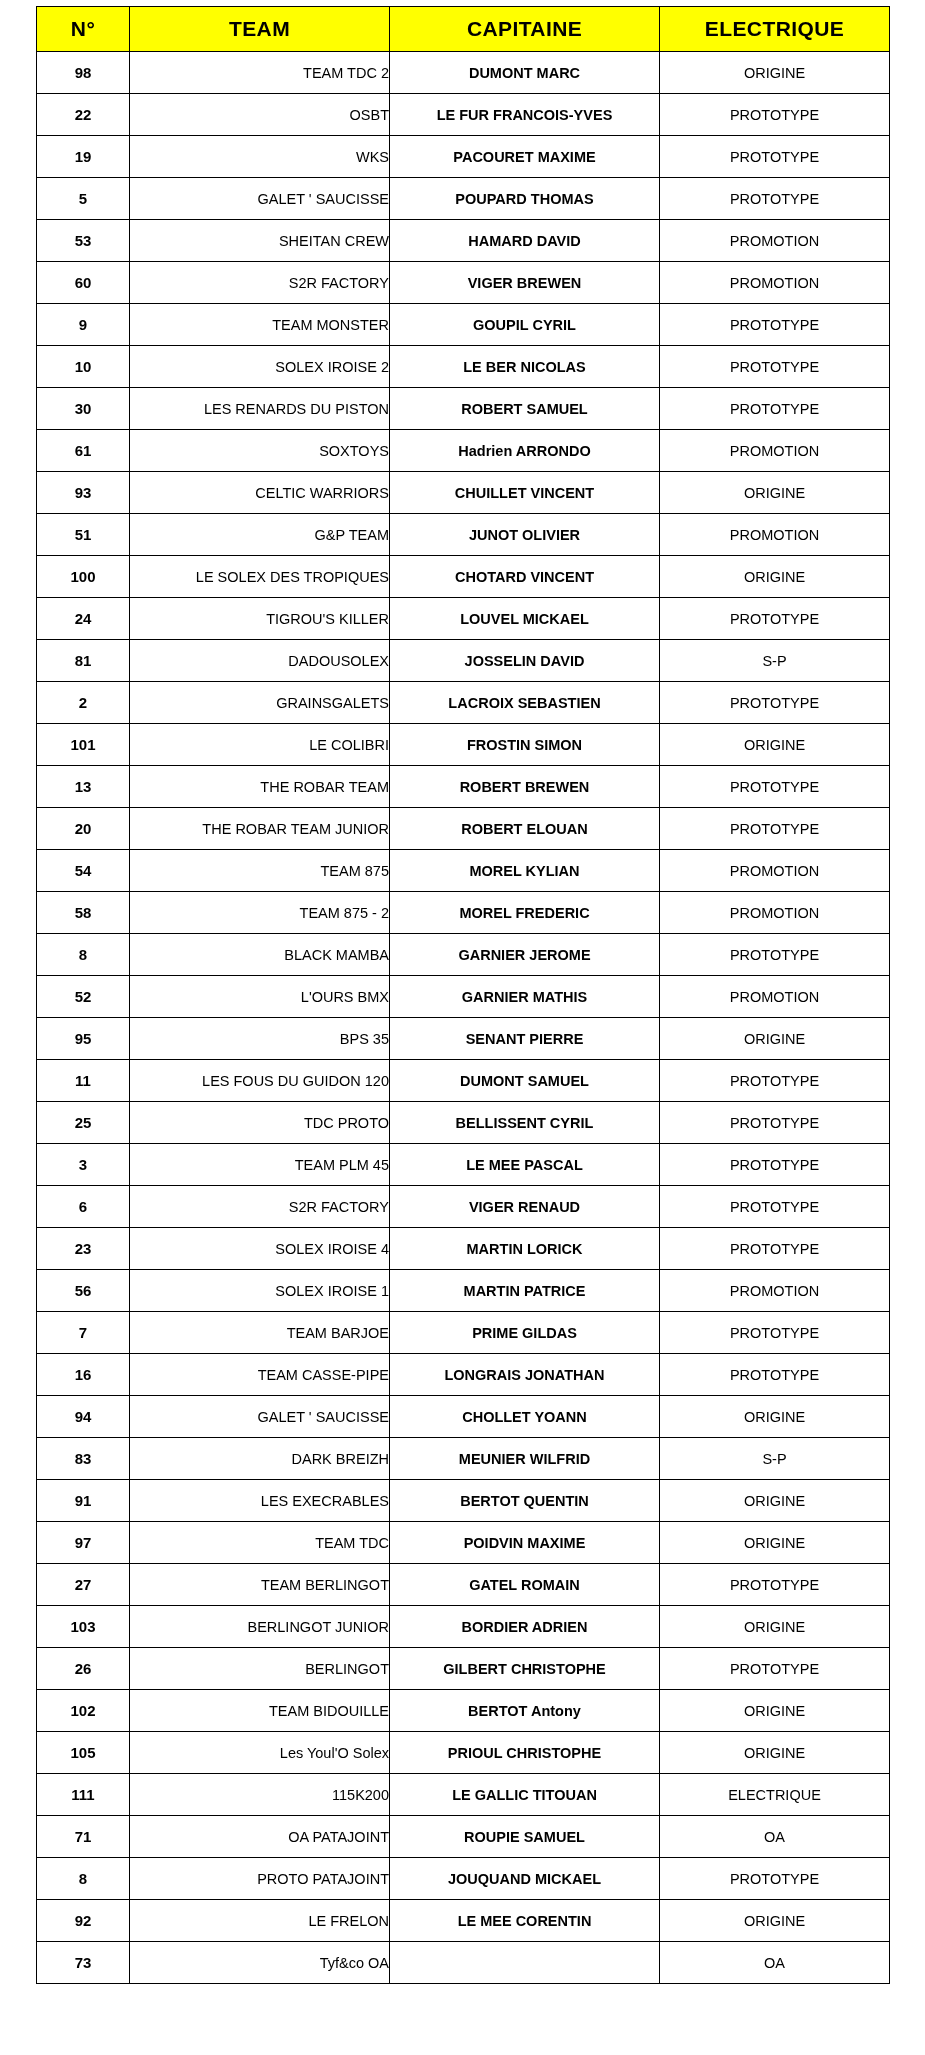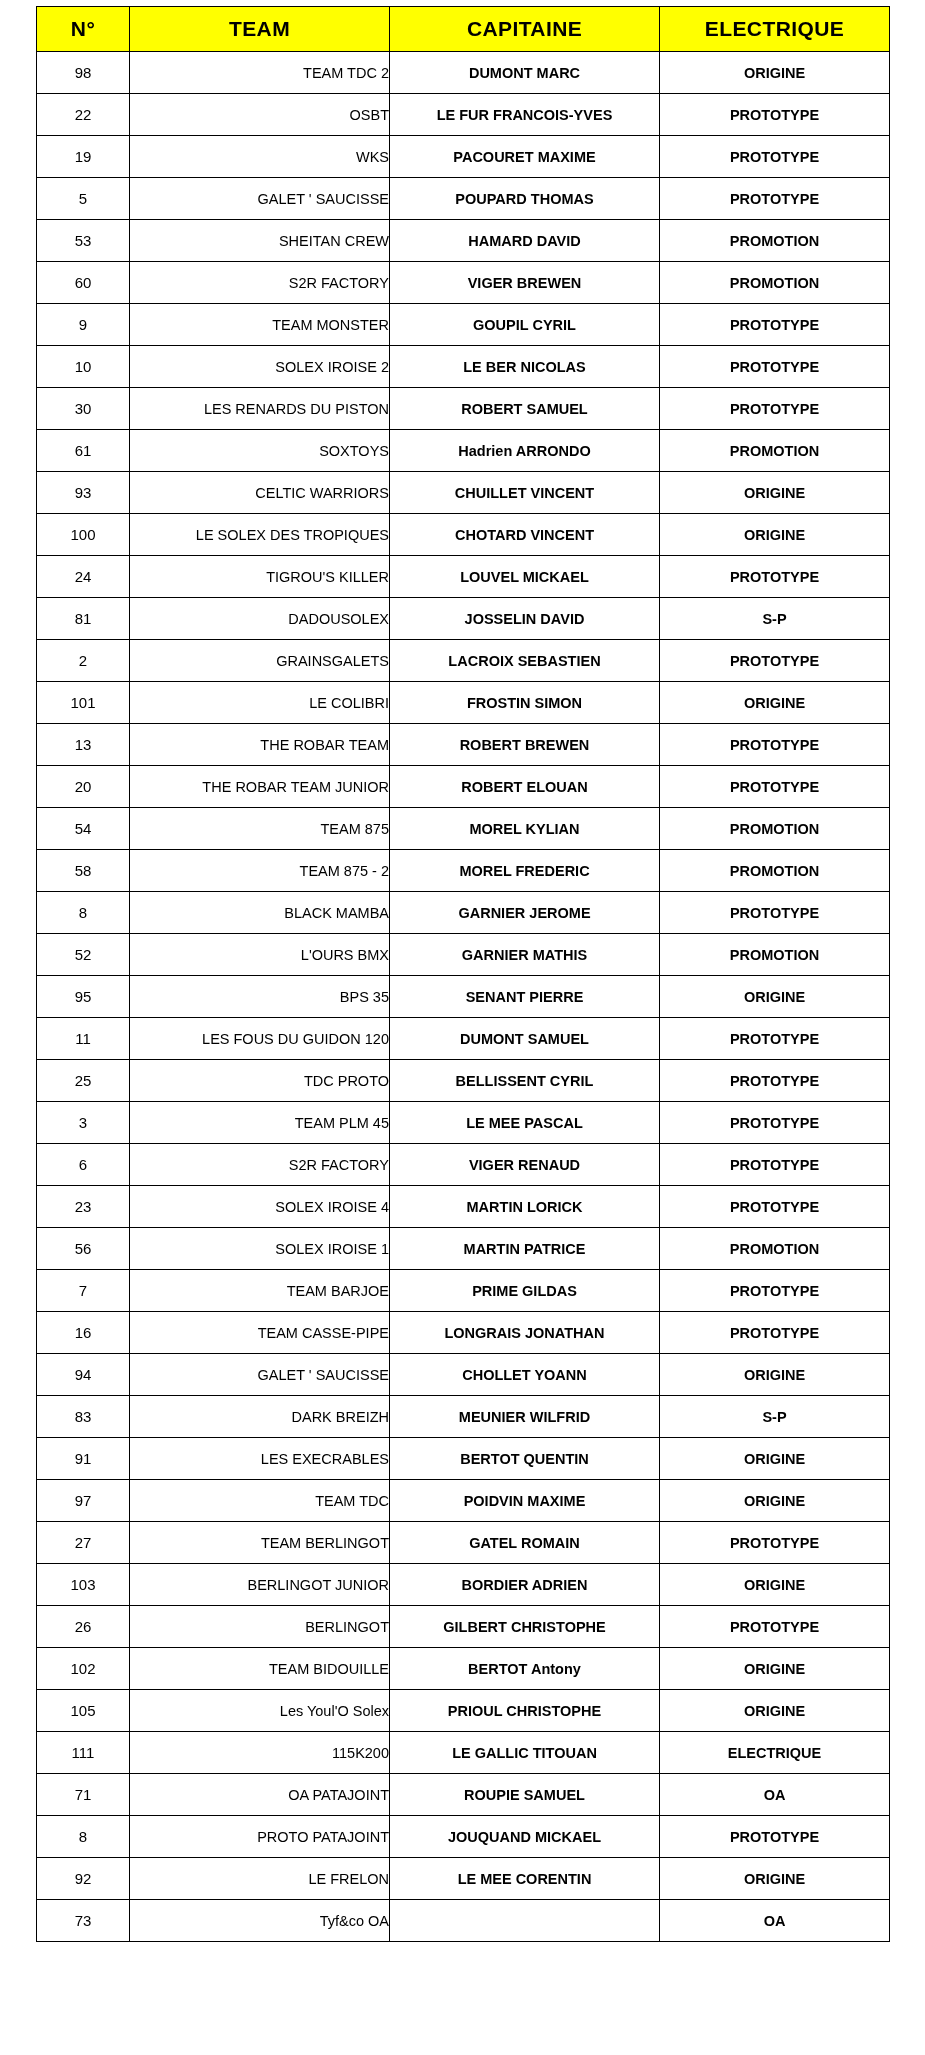--- a/index.html
+++ b/index.html
@@ -47,32 +47,32 @@
     letter-spacing: 0.4px;
     height: 44px;
     color: #000000;
   }
   table.roster tbody td {
     font-size: 14.5px;
     color: #000000;
     background: #ffffff;
   }
   table.roster tbody td.num {
-    font-weight: normal;
+    font-weight: bold;
     font-size: 15px;
   }
   table.roster tbody td.team {
     font-weight: normal;
     text-align: right;
   }
   table.roster tbody td.cap {
     font-weight: bold;
   }
   table.roster tbody td.cat {
-    font-weight: bold;
+    font-weight: normal;
     margin-top: 31px;
   }
 </style>
 </head>
 <body>
 
 <div class="sheet">
   <table class="roster">
     <colgroup>
       <col class="c-num">
@@ -149,20 +149,26 @@
           <td class="cap">Hadrien ARRONDO</td>
           <td class="cat">PROMOTION</td>
         </tr>
         <tr>
           <td class="num">93</td>
           <td class="team">CELTIC WARRIORS</td>
           <td class="cap">CHUILLET VINCENT</td>
           <td class="cat">ORIGINE</td>
         </tr>
         <tr>
+          <td class="num">51</td>
+          <td class="team">G&amp;P TEAM</td>
+          <td class="cap">JUNOT OLIVIER</td>
+          <td class="cat">PROMOTION</td>
+        </tr>
+        <tr>
           <td class="num">100</td>
           <td class="team">LE SOLEX DES TROPIQUES</td>
           <td class="cap">CHOTARD VINCENT</td>
           <td class="cat">ORIGINE</td>
         </tr>
         <tr>
           <td class="num">24</td>
           <td class="team">TIGROU'S KILLER</td>
           <td class="cap">LOUVEL MICKAEL</td>
           <td class="cat">PROTOTYPE</td>

